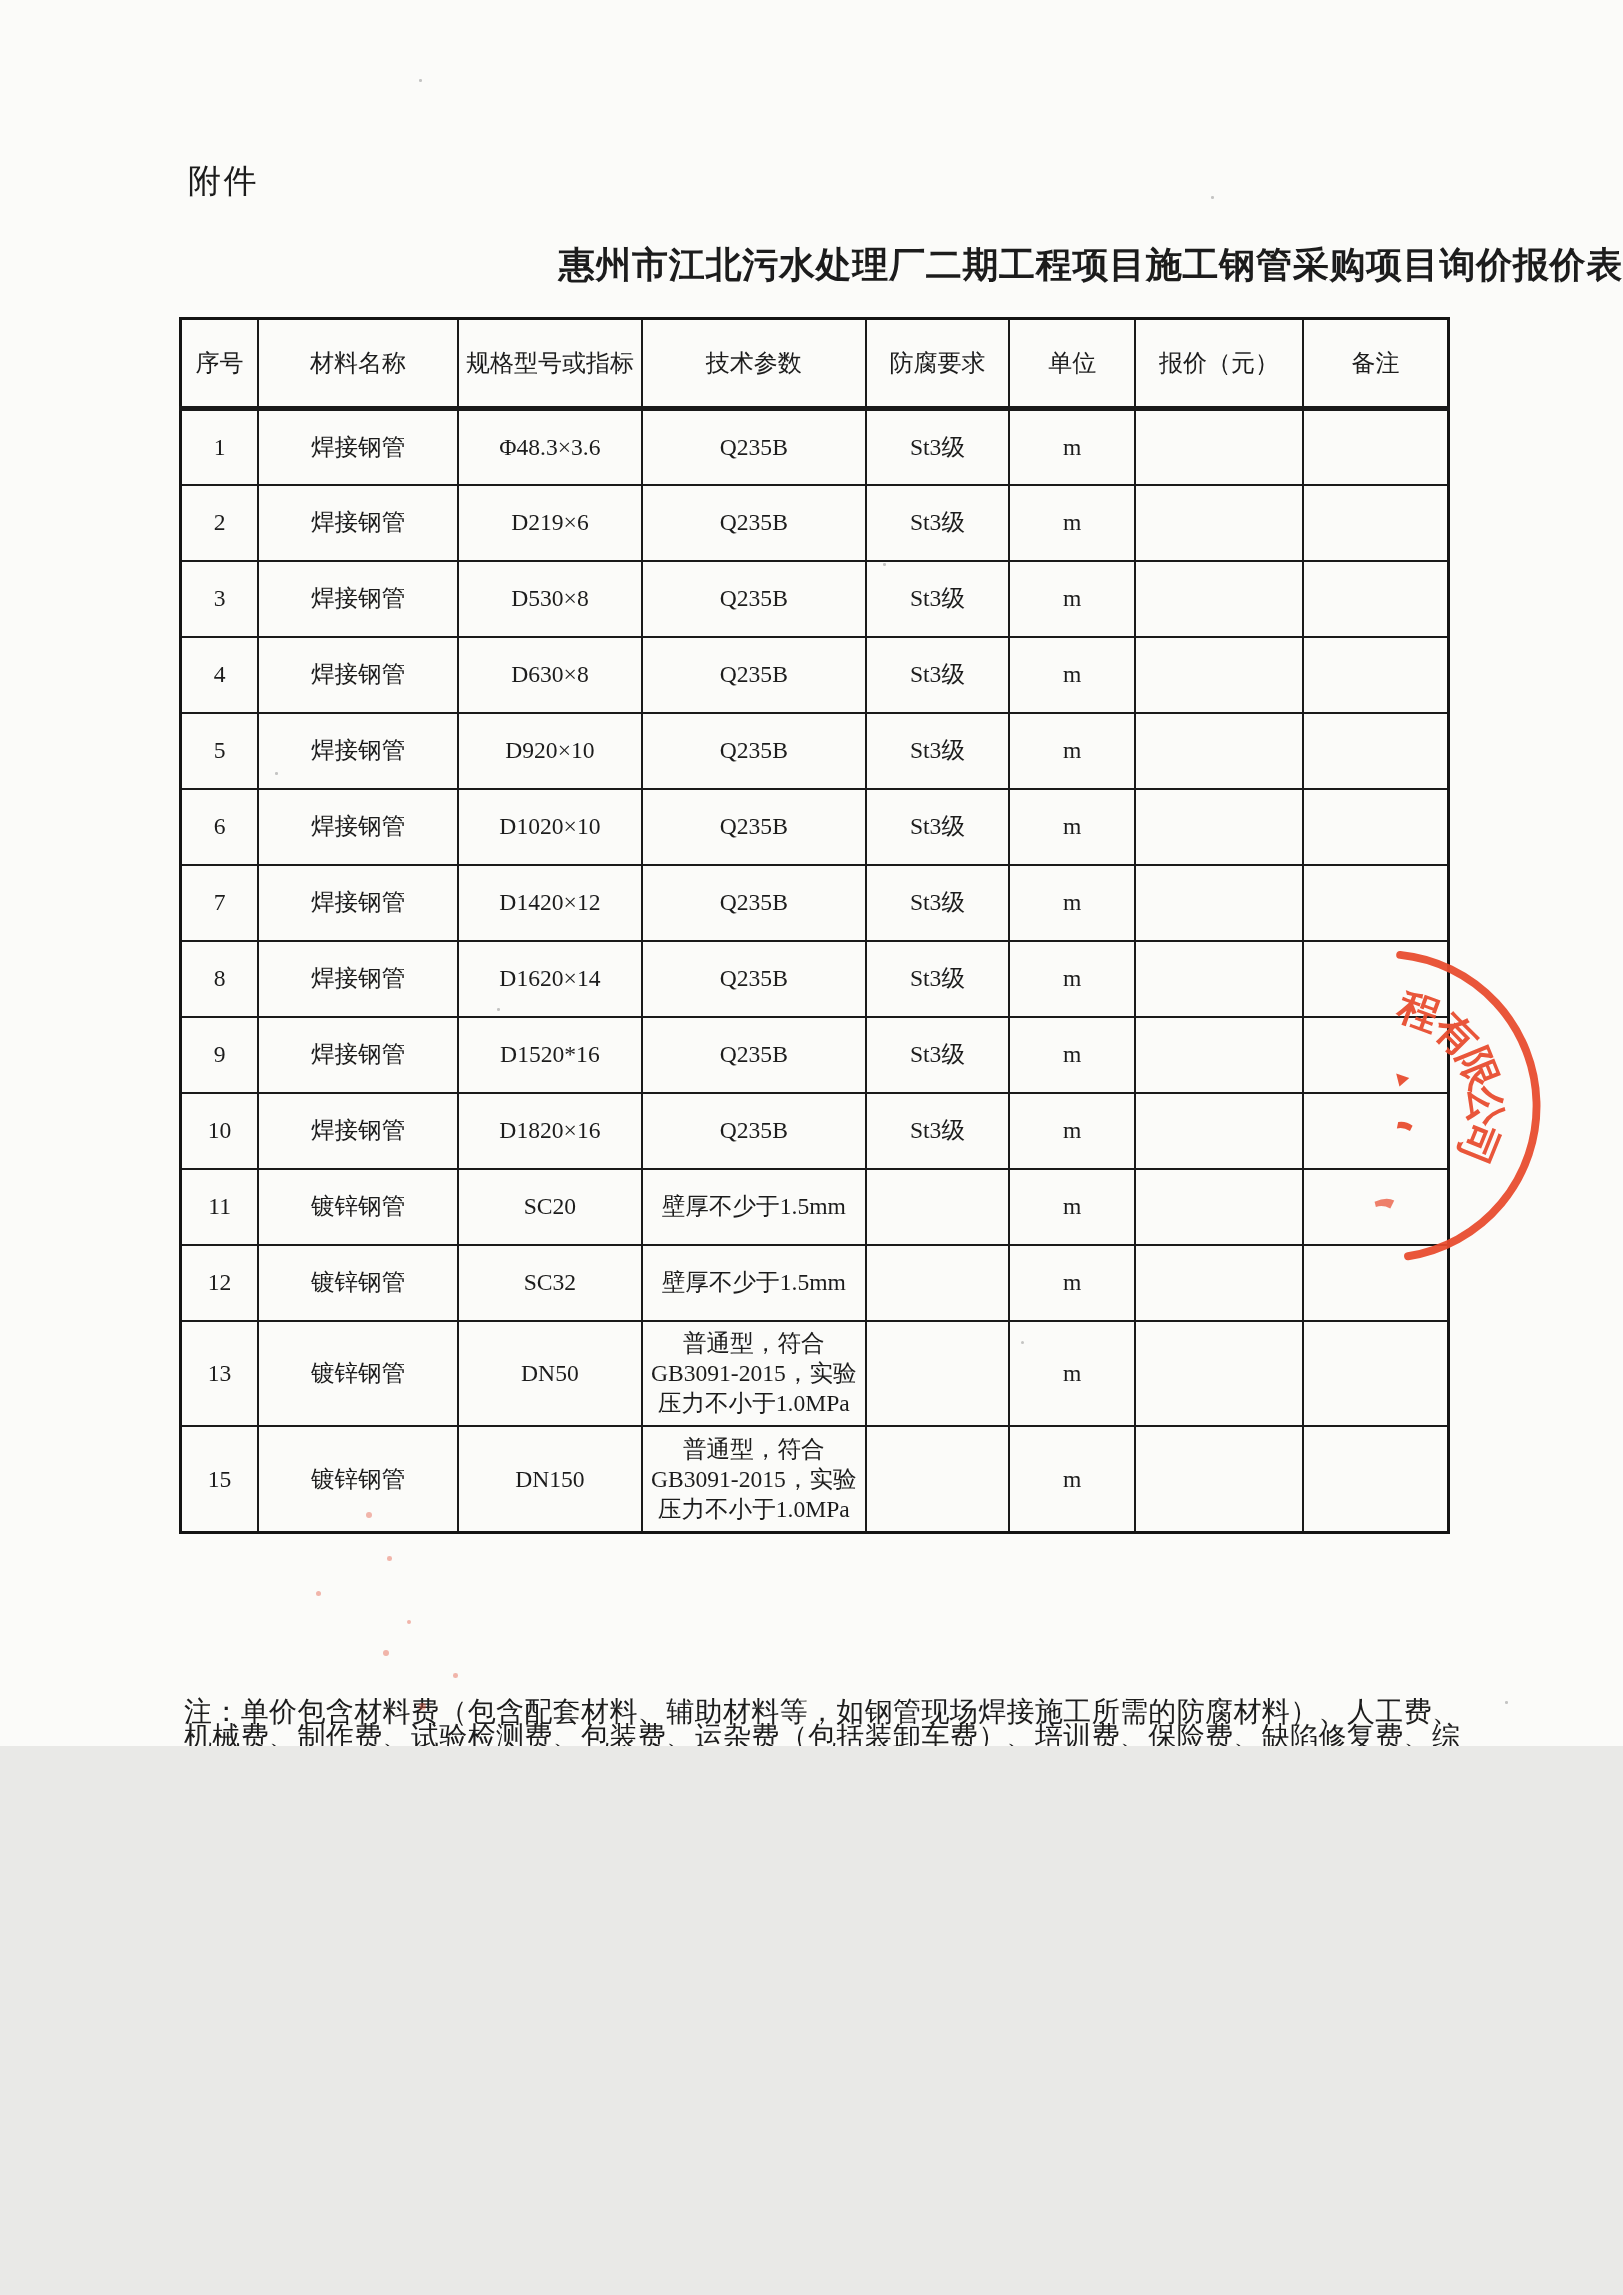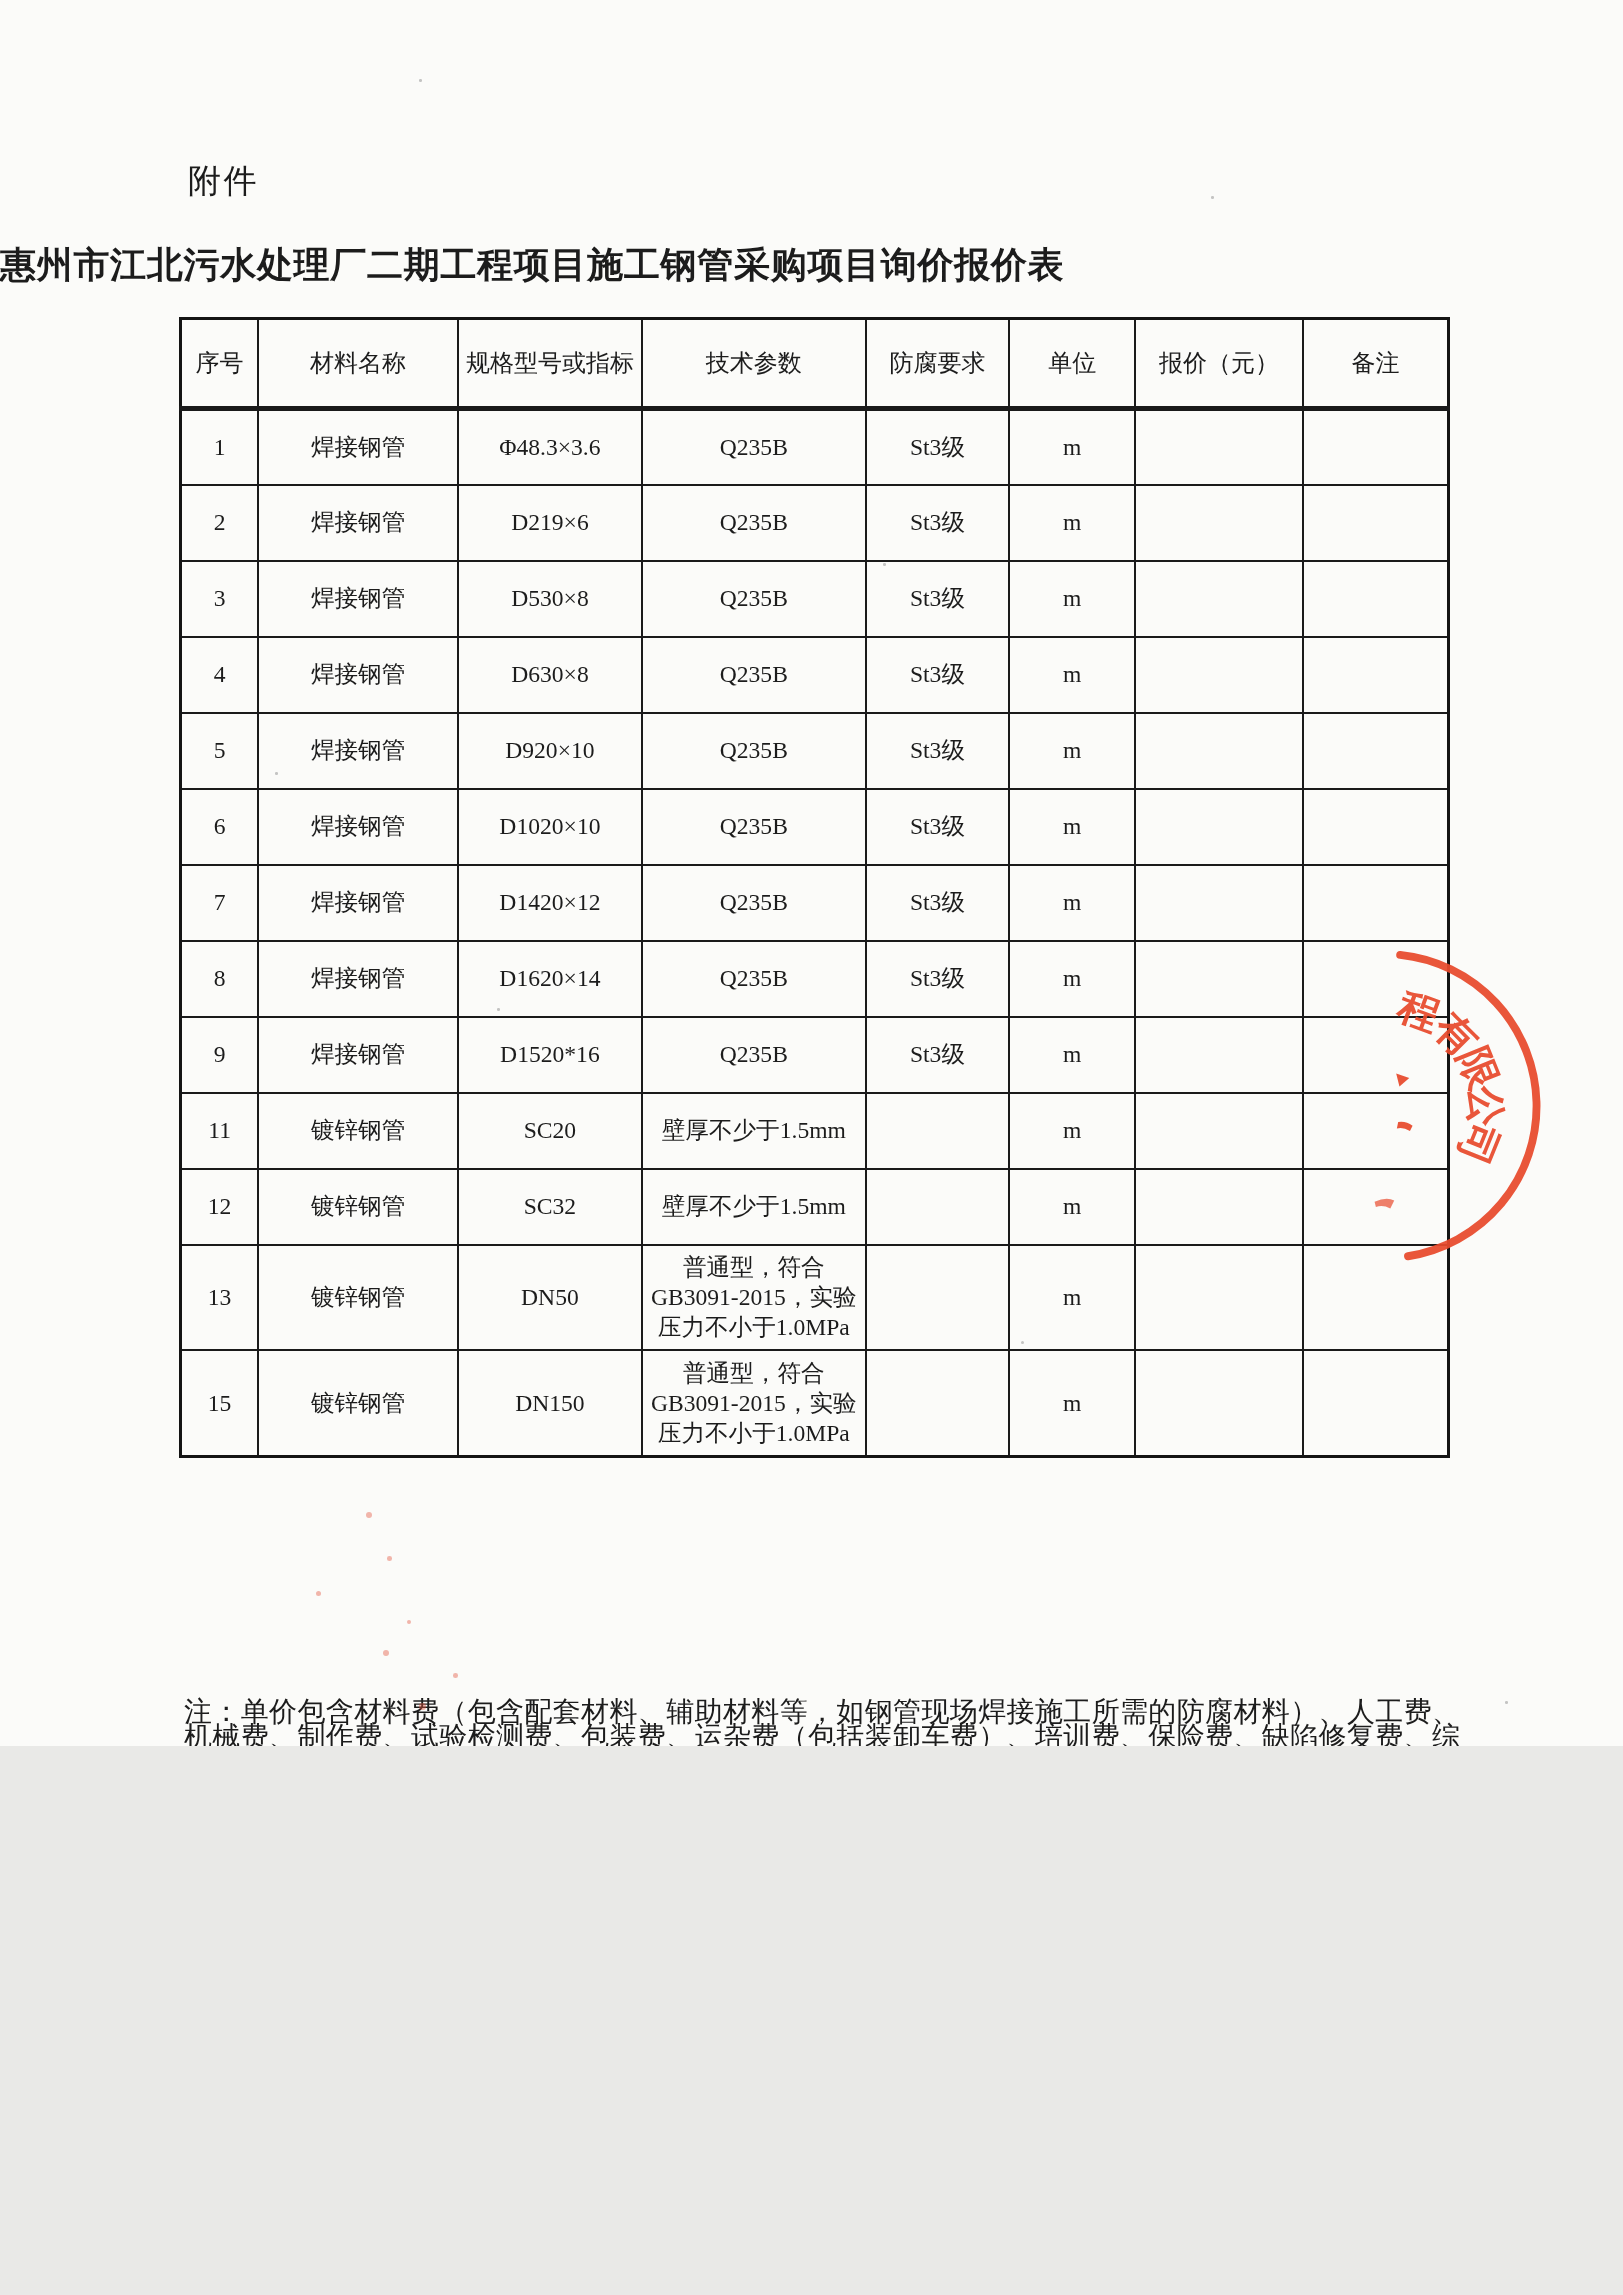--- a/index.html
+++ b/index.html
@@ -11,21 +11,21 @@
     overflow:hidden;
     font-family:"Liberation Serif","DejaVu Serif",serif;
     color:#1c1c1c;
   }
   .attachment{
     position:absolute;left:188px;top:159px;
     font-size:33px;letter-spacing:2.6px;
   }
   .doc-title{
     position:absolute;left:0;top:241px;width:100%;
-    margin:0;text-align:left;
+    margin:0;text-align:right;
     font-size:36px;font-weight:700;letter-spacing:0.7px;
   }
   table.quote-table{
     position:absolute;left:179px;top:317px;
     width:1271px;
     border-collapse:collapse;table-layout:fixed;
     background:transparent;
   }
   .quote-table th,.quote-table td{
     border:2.6px solid #1a1a1a;
@@ -180,20 +180,30 @@
           <td>Q235B</td>
           <td>St3级</td>
           <td>m</td>
           <td></td>
           <td></td>
         </tr>
         <tr>
           <td>9</td>
           <td>焊接钢管</td>
           <td>D1520*16</td>
+          <td>Q235B</td>
+          <td>St3级</td>
+          <td>m</td>
+          <td></td>
+          <td></td>
+        </tr>
+        <tr>
+          <td>10</td>
+          <td>焊接钢管</td>
+          <td>D1820×16</td>
           <td>Q235B</td>
           <td>St3级</td>
           <td>m</td>
           <td></td>
           <td></td>
         </tr>
         <tr>
           <td>11</td>
           <td>镀锌钢管</td>
           <td>SC20</td>

